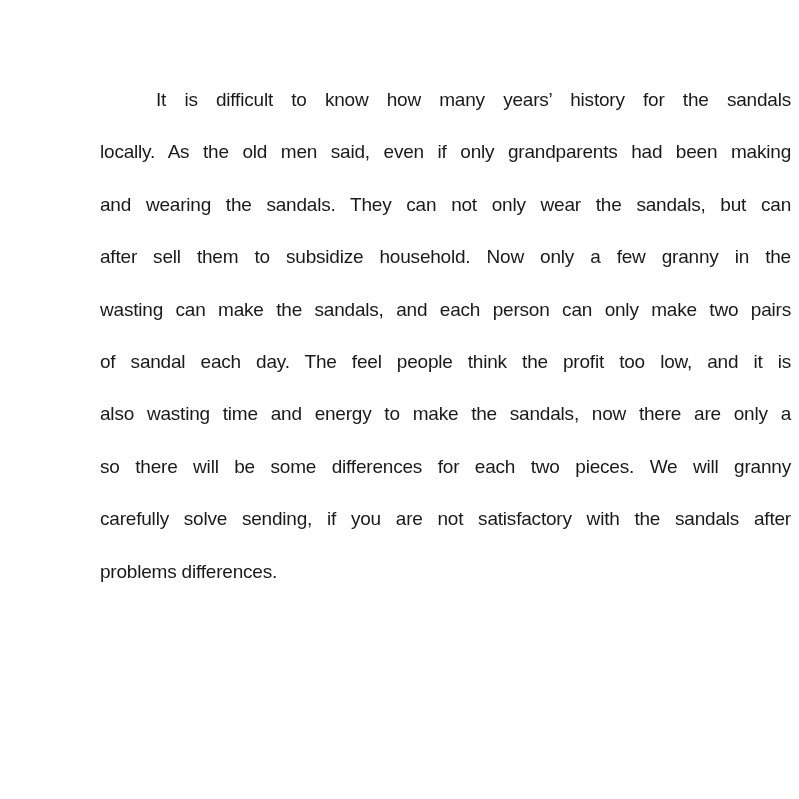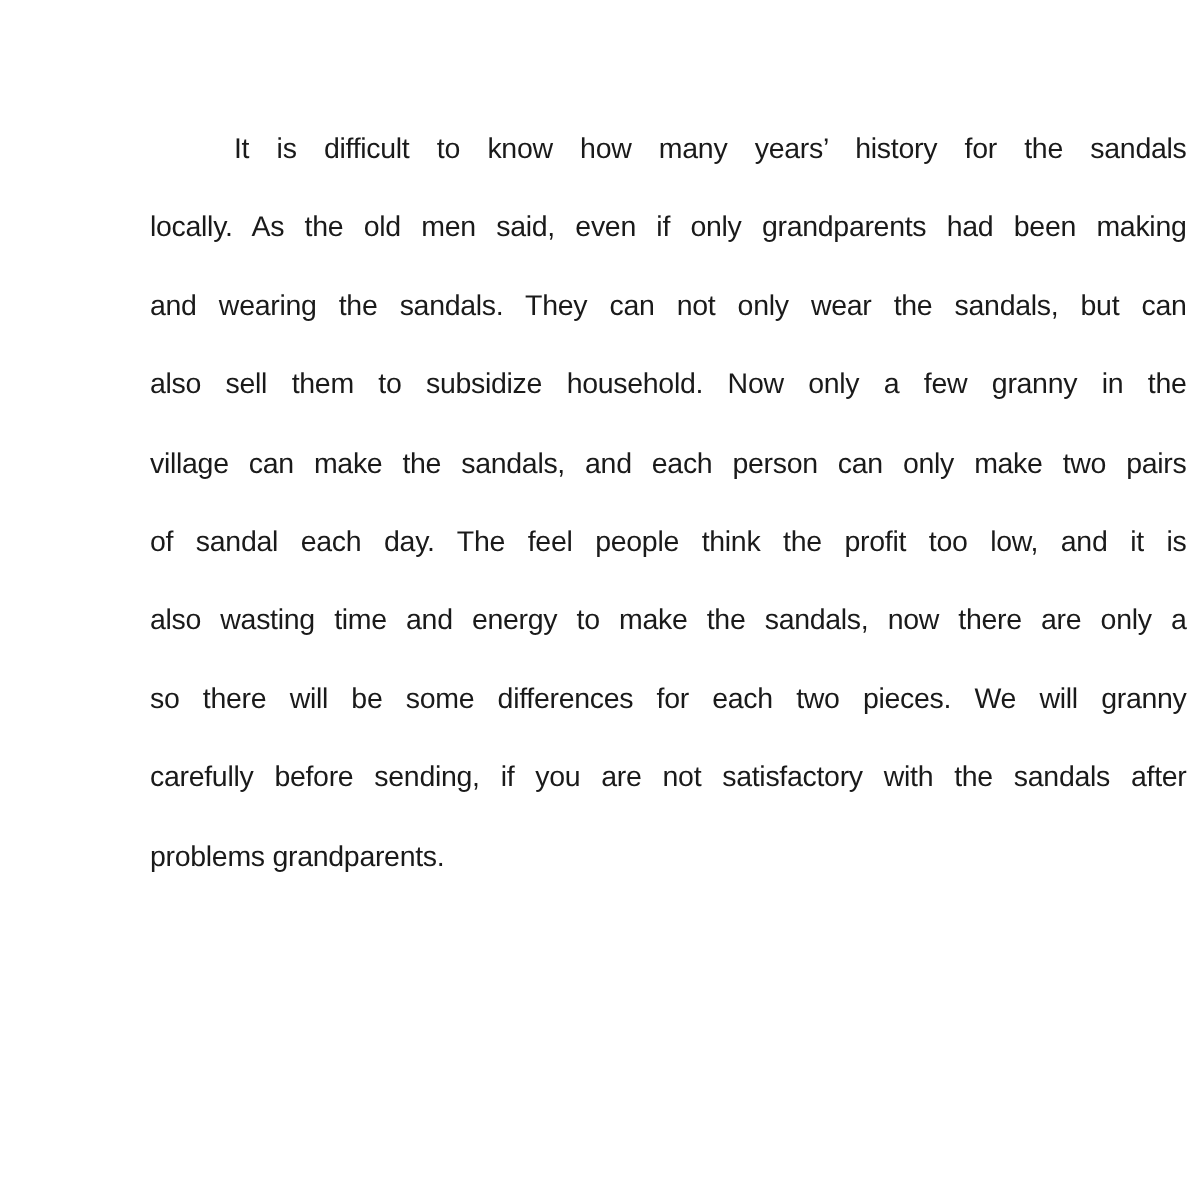--- a/index.html
+++ b/index.html
@@ -40,21 +40,21 @@
     }
   </style>
 </head>
 <body>
 
 <div class="page">
   <div class="paragraph">
     <span class="line first">It is difficult to know how many years’ history for the sandals</span>
     <span class="line">locally. As the old men said, even if only grandparents had been making</span>
     <span class="line">and wearing the sandals. They can not only wear the sandals, but can</span>
-    <span class="line">also sell them to subsidize household. Now only a few granny in the</span>
-    <span class="line">village can make the sandals, and each person can only make two pairs</span>
+    <span class="line">after sell them to subsidize household. Now only a few granny in the</span>
+    <span class="line">wasting can make the sandals, and each person can only make two pairs</span>
     <span class="line">of sandal each day. The feel people think the profit too low, and it is</span>
     <span class="line">also wasting time and energy to make the sandals, now there are only a</span>
     <span class="line">so there will be some differences for each two pieces. We will granny</span>
-    <span class="line">carefully before sending, if you are not satisfactory with the sandals after</span>
-    <span class="line last">problems grandparents.</span>
+    <span class="line">carefully solve sending, if you are not satisfactory with the sandals after</span>
+    <span class="line last">problems differences.</span>
   </div>
 </div>
 
 </body></html>

